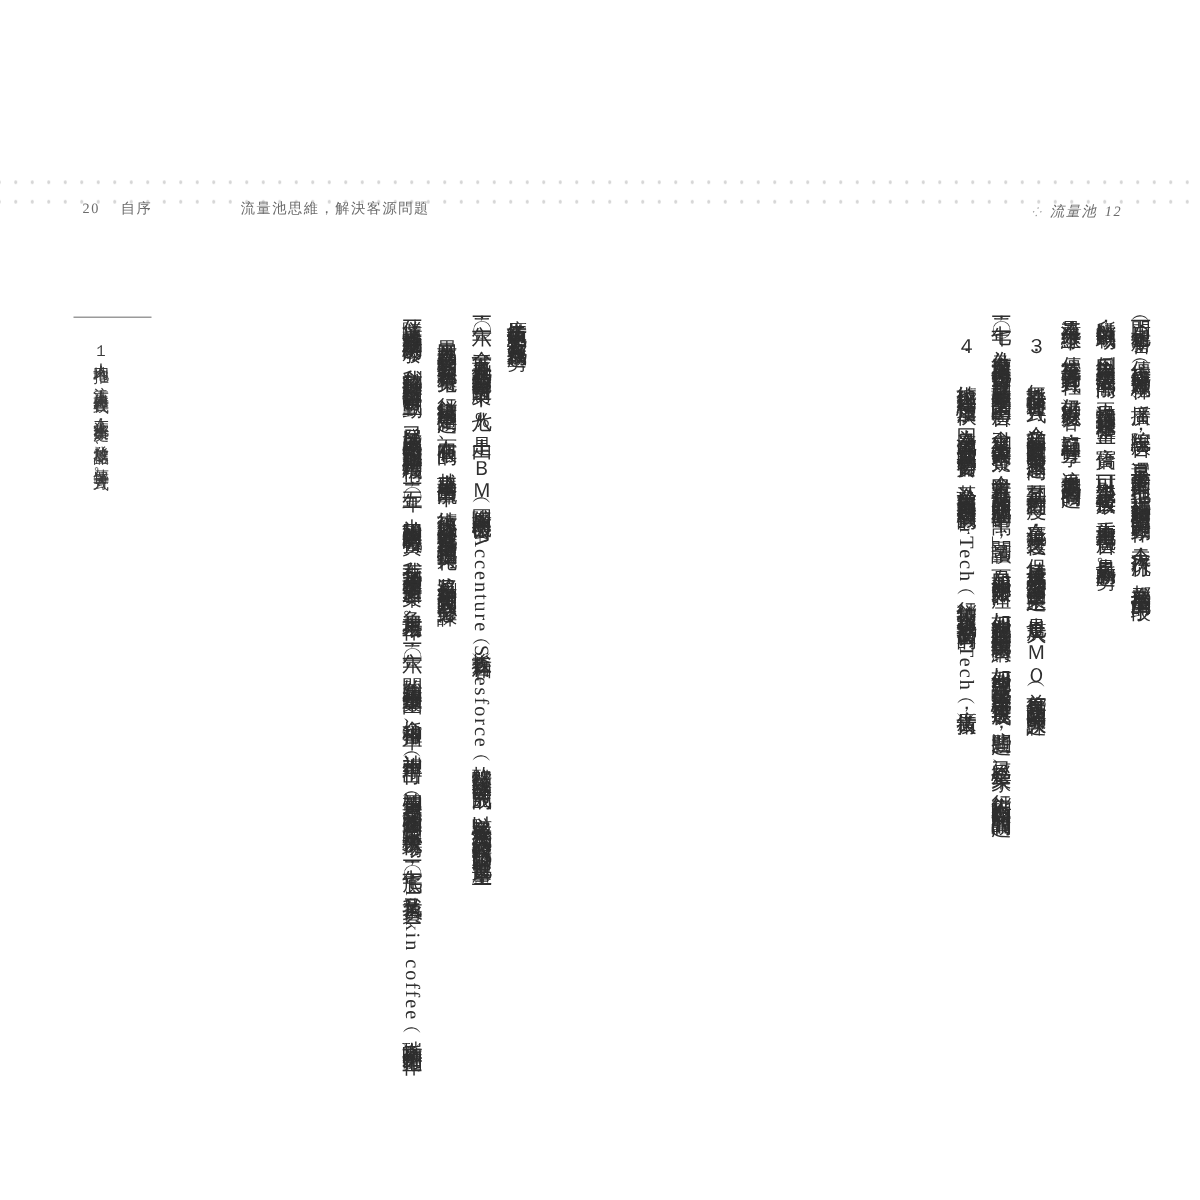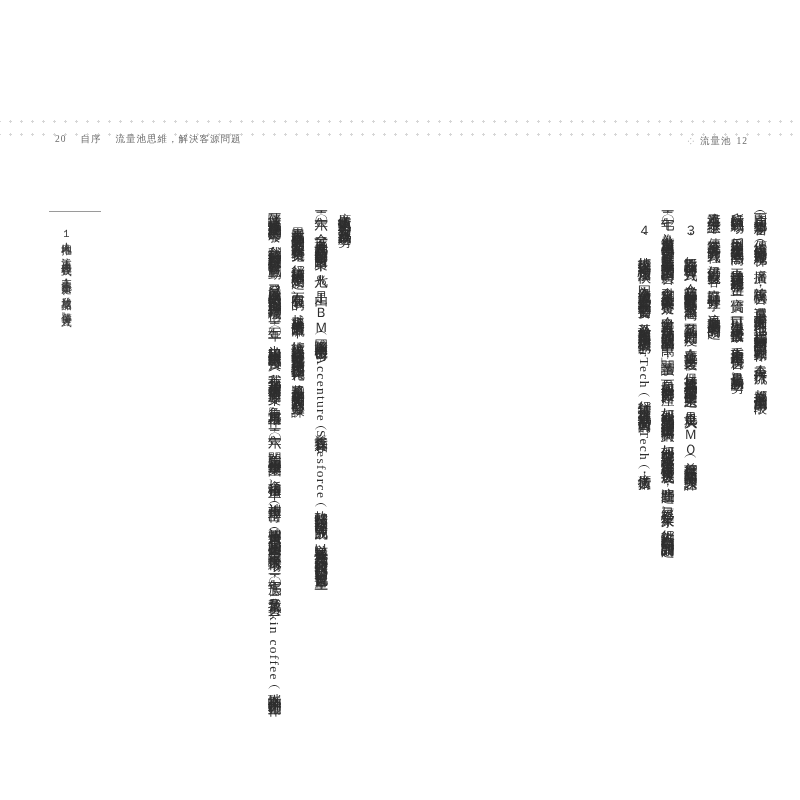--- a/index.html
+++ b/index.html
@@ -23,22 +23,22 @@
   }
   .hdr {
     position: absolute;
     font-size: 9.5px;
     color: #6b6b6b;
     letter-spacing: 1px;
     white-space: nowrap;
   }
   .hdr-left { left: 55px; top: 133px; }
   .hdr-left span { margin-right: 14px; }
-  .hdr-left span:last-child { margin-right: 0; }
-  .hdr-right { top: 135px; right: 52px; }
+  .hdr-left span:last-child { margin-right: 0; margin-left: 45px; }
+  .hdr-right { top: 135px; right: 52px; font-style: italic; }
   .hdr-right span { margin-left: 5px; }
   .orn { color: #9a9a9a; font-size: 8px; }
   .vtext {
     position: absolute;
     writing-mode: vertical-rl;
     text-orientation: mixed;
     color: #2e2e2e;
     font-size: 13.5px;
     letter-spacing: 1.3px;
     line-height: 1.72;

